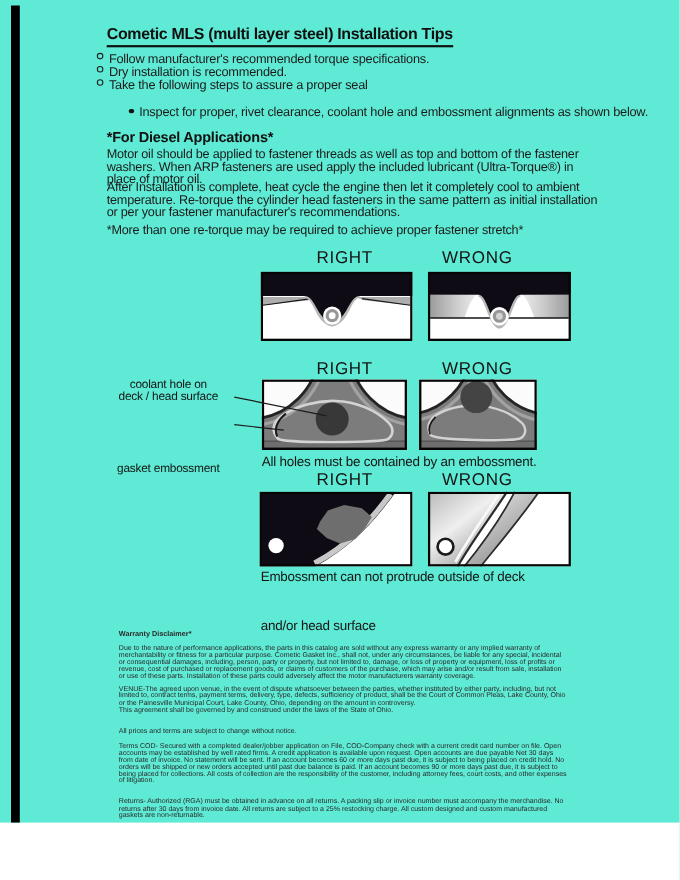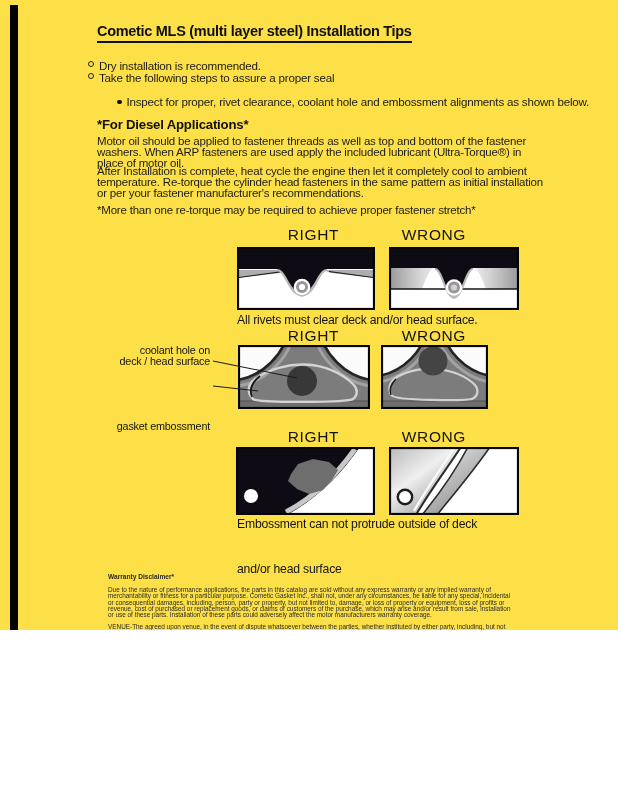--- a/index.html
+++ b/index.html
@@ -1,49 +1,50 @@
 <!DOCTYPE html>
 <html><head>
 <meta charset="utf-8">
 <style>
   html,body{margin:0;padding:0;background:#ffffff;}
-  .page{position:relative;width:618px;height:630px;background:#fde047;overflow:hidden;
+  .page{position:relative;width:618px;height:748px;background:#5eead4;overflow:hidden;
         font-family:"Liberation Sans",sans-serif;color:#1b1b1b;}
   .left-bar{position:absolute;left:10px;top:5px;width:8px;height:790px;background:#000;}
   .title{position:absolute;left:97px;top:23px;margin:0;font-size:14.5px;font-weight:bold;
          letter-spacing:-0.3px;color:#101010;border-bottom:2px solid #101010;padding-bottom:2px;}
   .bullet{position:absolute;font-size:11.6px;letter-spacing:-0.2px;white-space:nowrap;color:#1b1b1b;}
   .o-mark{display:inline-block;width:4px;height:4px;border:1px solid #222;border-radius:50%;
           margin-right:5px;vertical-align:3px;}
   .dot-mark{display:inline-block;width:4.5px;height:4.5px;background:#111;border-radius:50%;
           margin-right:5px;vertical-align:2px;}
   .h2{position:absolute;margin:0;font-size:13.2px;font-weight:bold;letter-spacing:-0.2px;color:#101010;}
   .body-p{position:absolute;margin:0;font-size:11.5px;line-height:11.2px;letter-spacing:-0.2px;color:#1b1b1b;}
   .dg-head{position:absolute;font-size:15.5px;letter-spacing:0.6px;color:#141414;text-align:right;width:76px;}
   .dg-cap{position:absolute;font-size:12.2px;letter-spacing:-0.2px;color:#141414;white-space:nowrap;}
-  .callout{position:absolute;font-size:10.8px;line-height:11px;text-align:right;color:#141414;letter-spacing:-0.2px;}
+  .callout{position:absolute;font-size:10.8px;line-height:11px;text-align:center;color:#141414;letter-spacing:-0.2px;}
   .overlay{position:absolute;left:0;top:0;pointer-events:none;}
   .panel{position:absolute;display:block;}
   .warranty{position:absolute;left:108px;top:574px;width:408px;font-size:6.4px;line-height:6.2px;color:#2a2a2a;}
   .warranty p{margin:0;}
   .w-h{font-weight:bold;font-size:6.6px;margin-bottom:7px !important;}
   .mb6{margin-bottom:6px !important;}
   .mb8{margin-bottom:8px !important;}
   .mb13{margin-bottom:13px !important;}
   .page-code{position:absolute;left:388px;top:756px;font-size:15px;letter-spacing:0.3px;color:#141414;}
 </style>
 </head>
 <body>
 
 <div class="page">
 
   <div class="left-bar"></div>
 
   <h1 class="title">Cometic MLS (multi layer steel) Installation Tips</h1>
 
+  <div class="bullet" style="left:88px;top:47px;"><span class="o-mark"></span><span>Follow manufacturer's recommended torque specifications.</span></div>
   <div class="bullet" style="left:88px;top:59px;"><span class="o-mark"></span><span>Dry installation is recommended.</span></div>
   <div class="bullet" style="left:88px;top:71px;"><span class="o-mark"></span><span>Take the following steps to assure a proper seal</span></div>
   <div class="bullet" style="left:117px;top:95px;"><span class="dot-mark"></span><span>Inspect for proper, rivet clearance, coolant hole and embossment alignments as shown below.</span></div>
 
   <h2 class="h2" style="left:97px;top:117px;">*For Diesel Applications*</h2>
   <p class="body-p" style="left:97px;top:136px;width:452px;">Motor oil should be applied to fastener threads as well as top and bottom of the fastener washers. When ARP fasteners are used apply the included lubricant (Ultra-Torque®) in place of motor oil.</p>
   <p class="body-p" style="left:97px;top:166px;width:452px;">After Installation is complete, heat cycle the engine then let it completely cool to ambient temperature. Re-torque the cylinder head fasteners in the same pattern as initial installation or per your fastener manufacturer's recommendations.</p>
   <p class="body-p" style="left:97px;top:205px;width:452px;">*More than one re-torque may be required to achieve proper fastener stretch*</p>
 
   <div class="dg-head" style="left:263px;top:226px;">RIGHT</div>
@@ -81,21 +82,20 @@
     <path d="M128,21 H86 C92,27 94,35 97,42 H128 Z" fill="url(#wgR)"></path>
     <line x1="2" y1="42" x2="128" y2="42" stroke="#141414" stroke-width="1.4"></line>
     <path d="M84,21 C76,21 74,48 65,50 C56,48 54,21 46,21" stroke="#b8b8b8" stroke-width="3.5" fill="none"></path>
     <path d="M0,0 H130 V21 H84 C76,21 74,46 65,48 C56,46 54,21 46,21 H0 Z" fill="#0f0b15"></path>
     <circle cx="65" cy="40.5" r="8.3" fill="#ffffff"></circle>
     <circle cx="65" cy="40.5" r="6" fill="#979797"></circle>
     <circle cx="65" cy="40.5" r="3.1" fill="#d2d2d2"></circle>
     <rect x="1" y="1" width="128" height="61" fill="none" stroke="#050505" stroke-width="2.2"></rect>
   </svg>
 
-  <div class="dg-cap" style="left:237px;top:313px;">All rivets must clear deck and/or head surface.</div>
 
   <div class="dg-head" style="left:263px;top:327px;">RIGHT</div>
   <div class="dg-head" style="left:390px;top:327px;">WRONG</div>
 
   <div class="callout" style="left:96px;top:345px;width:114px;">
     <div>coolant hole on</div>
     <div>deck / head surface</div>
   </div>
   <div class="callout" style="left:96px;top:377px;width:114px;margin-top:44px;">gasket embossment</div>
 
@@ -120,20 +120,21 @@
     <circle cx="121" cy="-30" r="68" fill="none" stroke="#a2a2a2" stroke-width="3"></circle>
     <circle cx="121" cy="-30" r="62" fill="#fbfbfb" stroke="#242424" stroke-width="2.6"></circle>
     <rect x="0" y="56" width="107" height="8" fill="#6e6e6e"></rect>
     <line x1="0" y1="56" x2="107" y2="56" stroke="#515151" stroke-width="1.2"></line>
     <path d="M10,50 C7,44 8,37 16,32 C28,25 44,22.5 57,24 C72,26 86,32 94,40 C98,44.5 97,51 92,53.5 C87,56 14,56 10,50 Z" fill="none" stroke="#d2d2d2" stroke-width="2.2"></path>
     <path d="M15,34 C10,39 8,45 10,50" fill="none" stroke="#191919" stroke-width="1.5"></path>
     <circle cx="52" cy="16" r="14.5" fill="#444444"></circle>
     <rect x="1" y="1" width="105" height="62" fill="none" stroke="#050505" stroke-width="2.2"></rect>
   </svg>
 
+  <div class="dg-cap" style="left:238px;top:413px;">All holes must be contained by an embossment.</div>
 
   <div class="dg-head" style="left:263px;top:428px;">RIGHT</div>
   <div class="dg-head" style="left:390px;top:428px;">WRONG</div>
 
   <svg class="panel" style="left:236px;top:447px;" width="139" height="68" viewBox="0 0 139 68">
     <rect x="0" y="0" width="139" height="68" fill="#ffffff"></rect>
     <path d="M0,0 H124 C104,28 83,50 51,68 H0 Z" fill="#0f0b15"></path>
     <path d="M119,2 C100,28 80,49 50,65" stroke="#c8c8c8" stroke-width="5" fill="none"></path>
     <polygon points="55,27 62,17 77,12 93,15 102,23 96,33 87,43 73,47 61,42 52,34" fill="#6e6e6e"></polygon>
     <circle cx="15" cy="49" r="7" fill="#ffffff"></circle>

